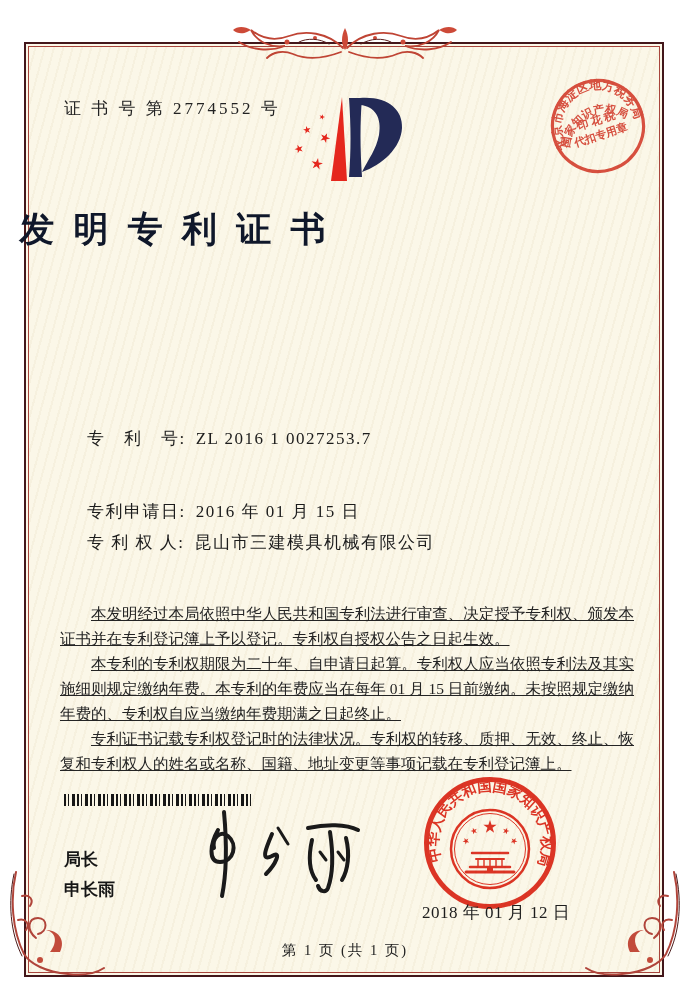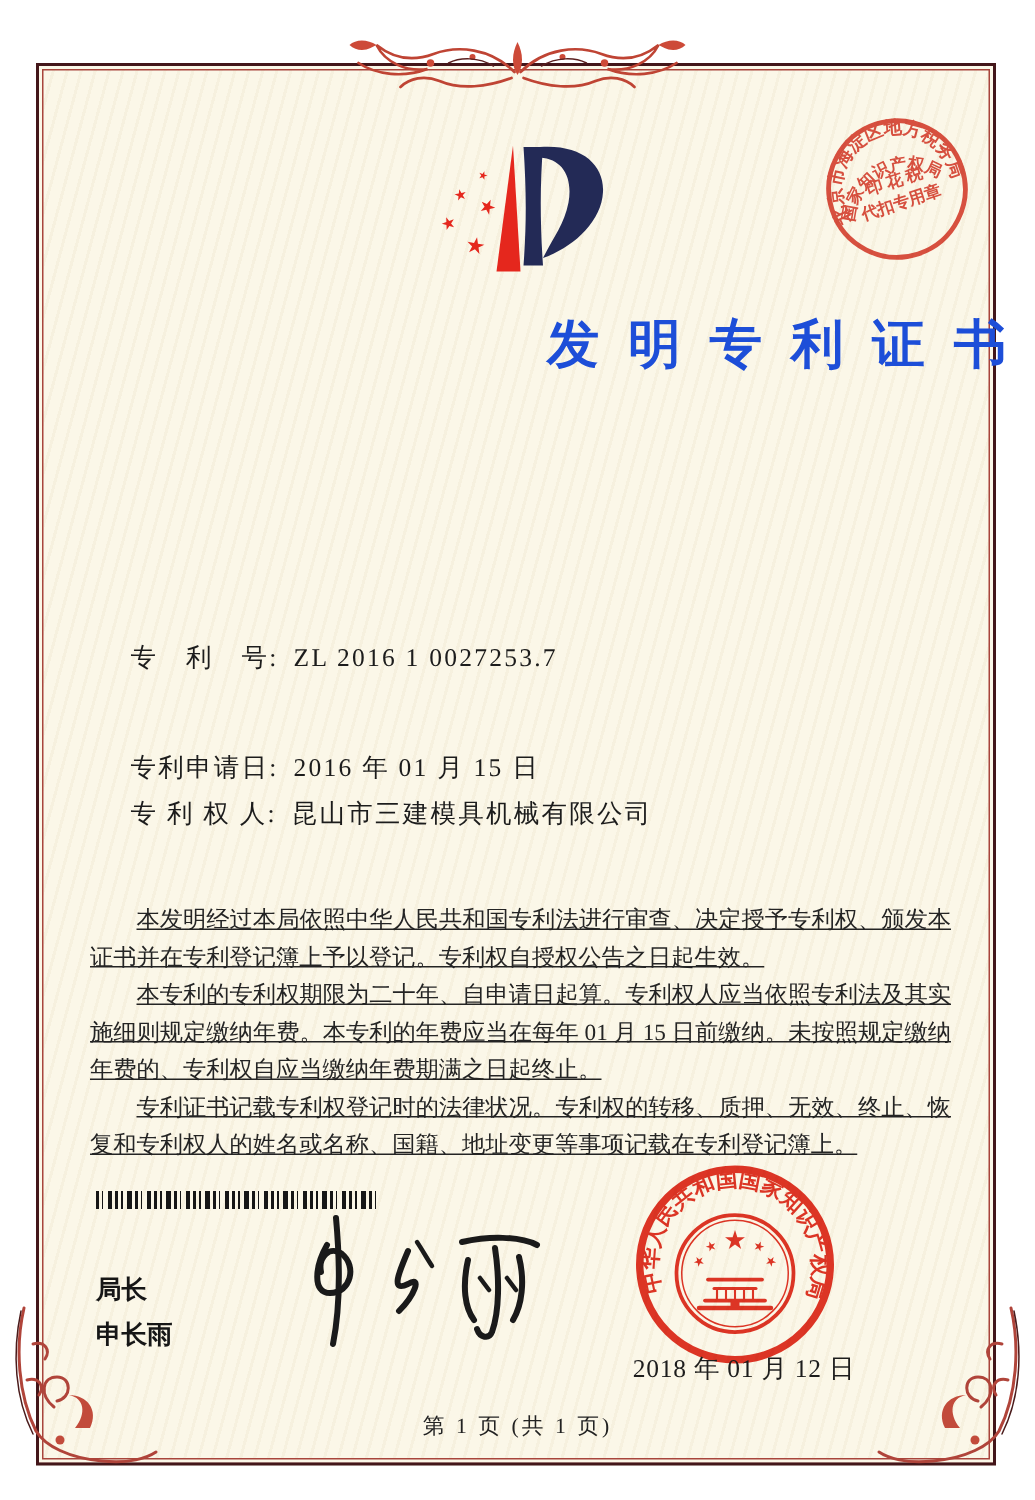--- a/index.html
+++ b/index.html
@@ -16,22 +16,22 @@
     background:
       repeating-linear-gradient(105deg, rgba(205,185,140,0.10) 0 2px, rgba(0,0,0,0) 2px 9px),
       var(--paper);
     border:2px solid var(--frame-dark);
     box-shadow: inset 0 0 0 2px var(--paper), inset 0 0 0 3px var(--frame-red);
     z-index:1;}
   .ornament{z-index:2;}
   .content{z-index:3;}
   .cert-number{left:64px;top:97px;font-size:17px;letter-spacing:3px;color:#222;}
   .logo{left:272px;top:88px;width:140px;height:108px;}
-  .page-title{left:0;top:206px;width:690px;text-align:right;font-size:35px;font-weight:bold;
-    letter-spacing:0.55em;text-indent:0.55em;color:#1d4ed8;}
+  .page-title{left:0;top:206px;width:690px;text-align:left;font-size:35px;font-weight:bold;
+    letter-spacing:0.55em;text-indent:0.55em;color:#0f172a;}
   .field-row{left:64px;font-size:17px;letter-spacing:1.5px;color:#1c1c1c;white-space:pre;}
   .field-row .lab{margin-right:10px;}
   .row-0{top:300px}.row-1{top:353px}.row-2{top:407px}.row-3{top:480px}.row-4{top:511px}.row-5{top:568px}
   .body-text{left:60px;top:601px;width:574px;font-size:15.5px;line-height:25px;text-align:justify;color:#242424;}
   .body-text p{margin:0;text-indent:2em;text-decoration:underline;}
   .barcode{left:64px;top:794px;width:189px;height:12px;background:
     repeating-linear-gradient(90deg,#161616 0 2px,rgba(0,0,0,0) 2px 4px,#161616 4px 5px,
       rgba(0,0,0,0) 5px 8px,#161616 8px 11px,rgba(0,0,0,0) 11px 13px);z-index:3;}
   .director{left:64px;top:845px;font-family:Liberation Serif, serif;
     font-weight:bold;font-size:17px;line-height:30px;color:#161616;z-index:4;}
@@ -84,20 +84,21 @@
       <path d="M10,4 C4,30 6,62 18,86 C24,96 40,104 62,106 C80,108 92,104 98,100"></path>
       <path d="M30,70 C20,62 22,50 32,50 C42,50 42,64 32,66"></path>
       <path d="M44,84 C52,74 50,64 40,62 C52,62 60,72 54,84 Z" fill="#c24b3b" stroke="none"></path>
       <path d="M16,28 C24,26 28,32 24,38"></path>
       <path d="M12,52 C20,50 24,56 20,62"></path>
       <path d="M8,6 C2,34 4,64 16,88" stroke="#4a1b1b" stroke-width="1"></path>
       <circle cx="34" cy="92" r="3" fill="#c24b3b" stroke="none"></circle>
     </g>
   </svg>
 
+  <div class="abs content cert-number">证 书 号 第 2774552 号</div>
 
   <svg class="abs content logo" width="140" height="108" viewBox="0 0 140 108">
     <defs>
       <path id="star" d="M0,-10 L2.23,-3.07 L9.51,-3.09 L3.61,1.17 L5.88,8.09 L0,3.8 L-5.88,8.09 L-3.61,1.17 L-9.51,-3.09 L-2.23,-3.07 Z"></path>
     </defs>
     <g fill="#e5271d">
       <use href="#star" transform="translate(50,29) scale(0.3) rotate(18)"></use>
       <use href="#star" transform="translate(35,42) scale(0.4) rotate(-12)"></use>
       <use href="#star" transform="translate(53,50) scale(0.52) rotate(24)"></use>
       <use href="#star" transform="translate(27,61) scale(0.45) rotate(-20)"></use>

